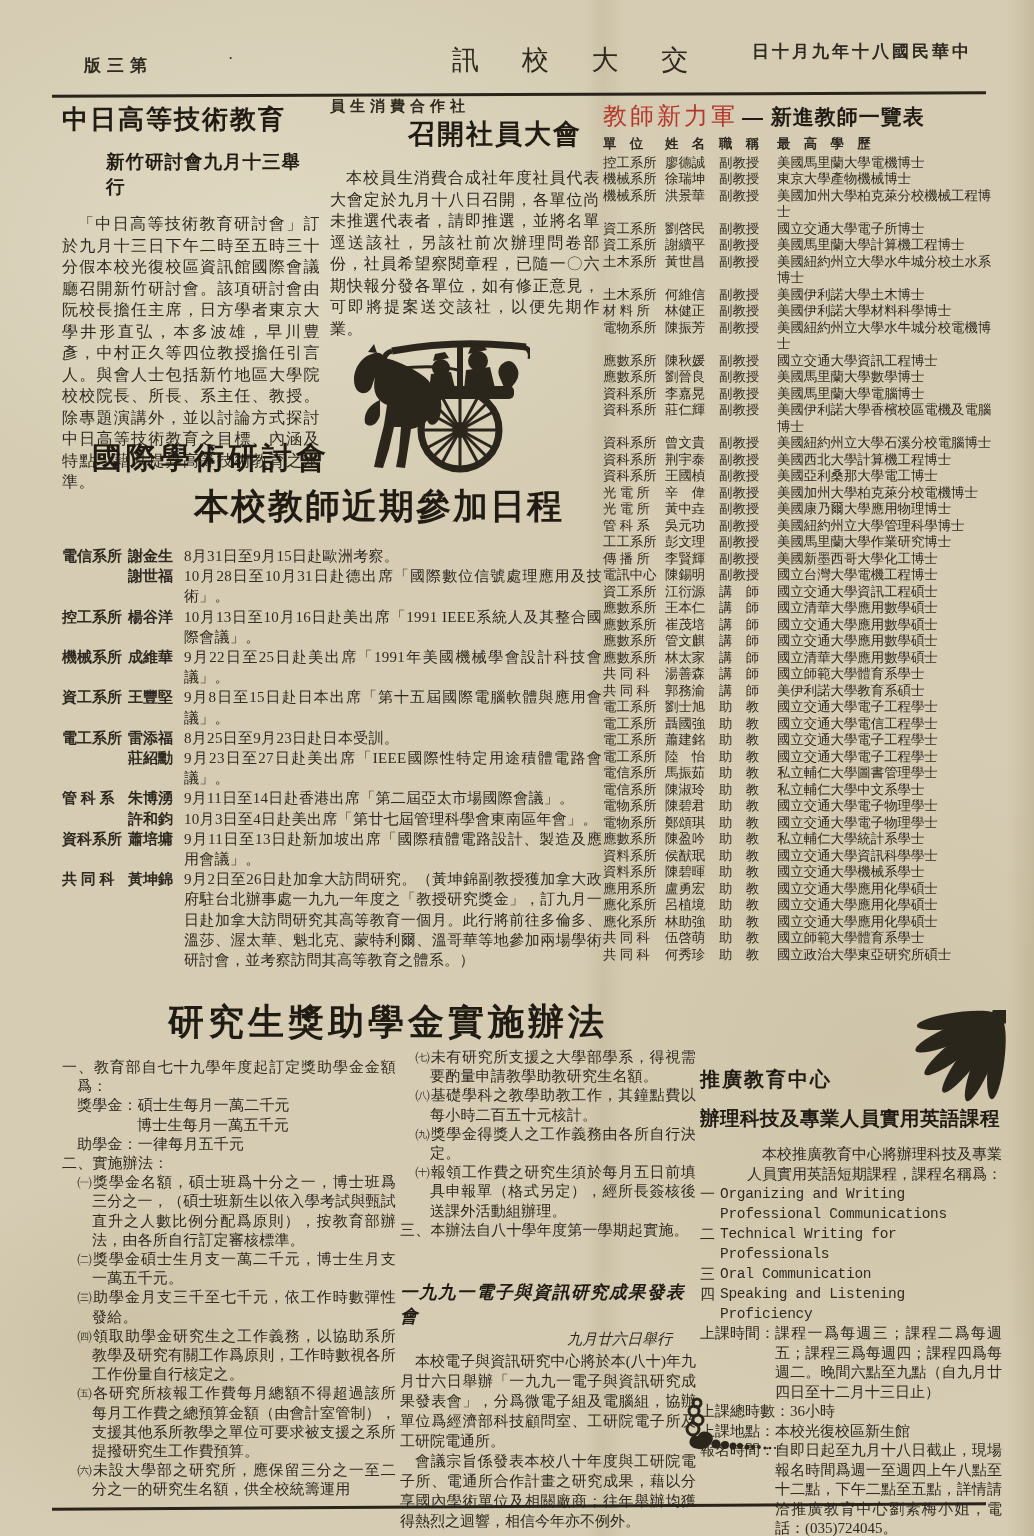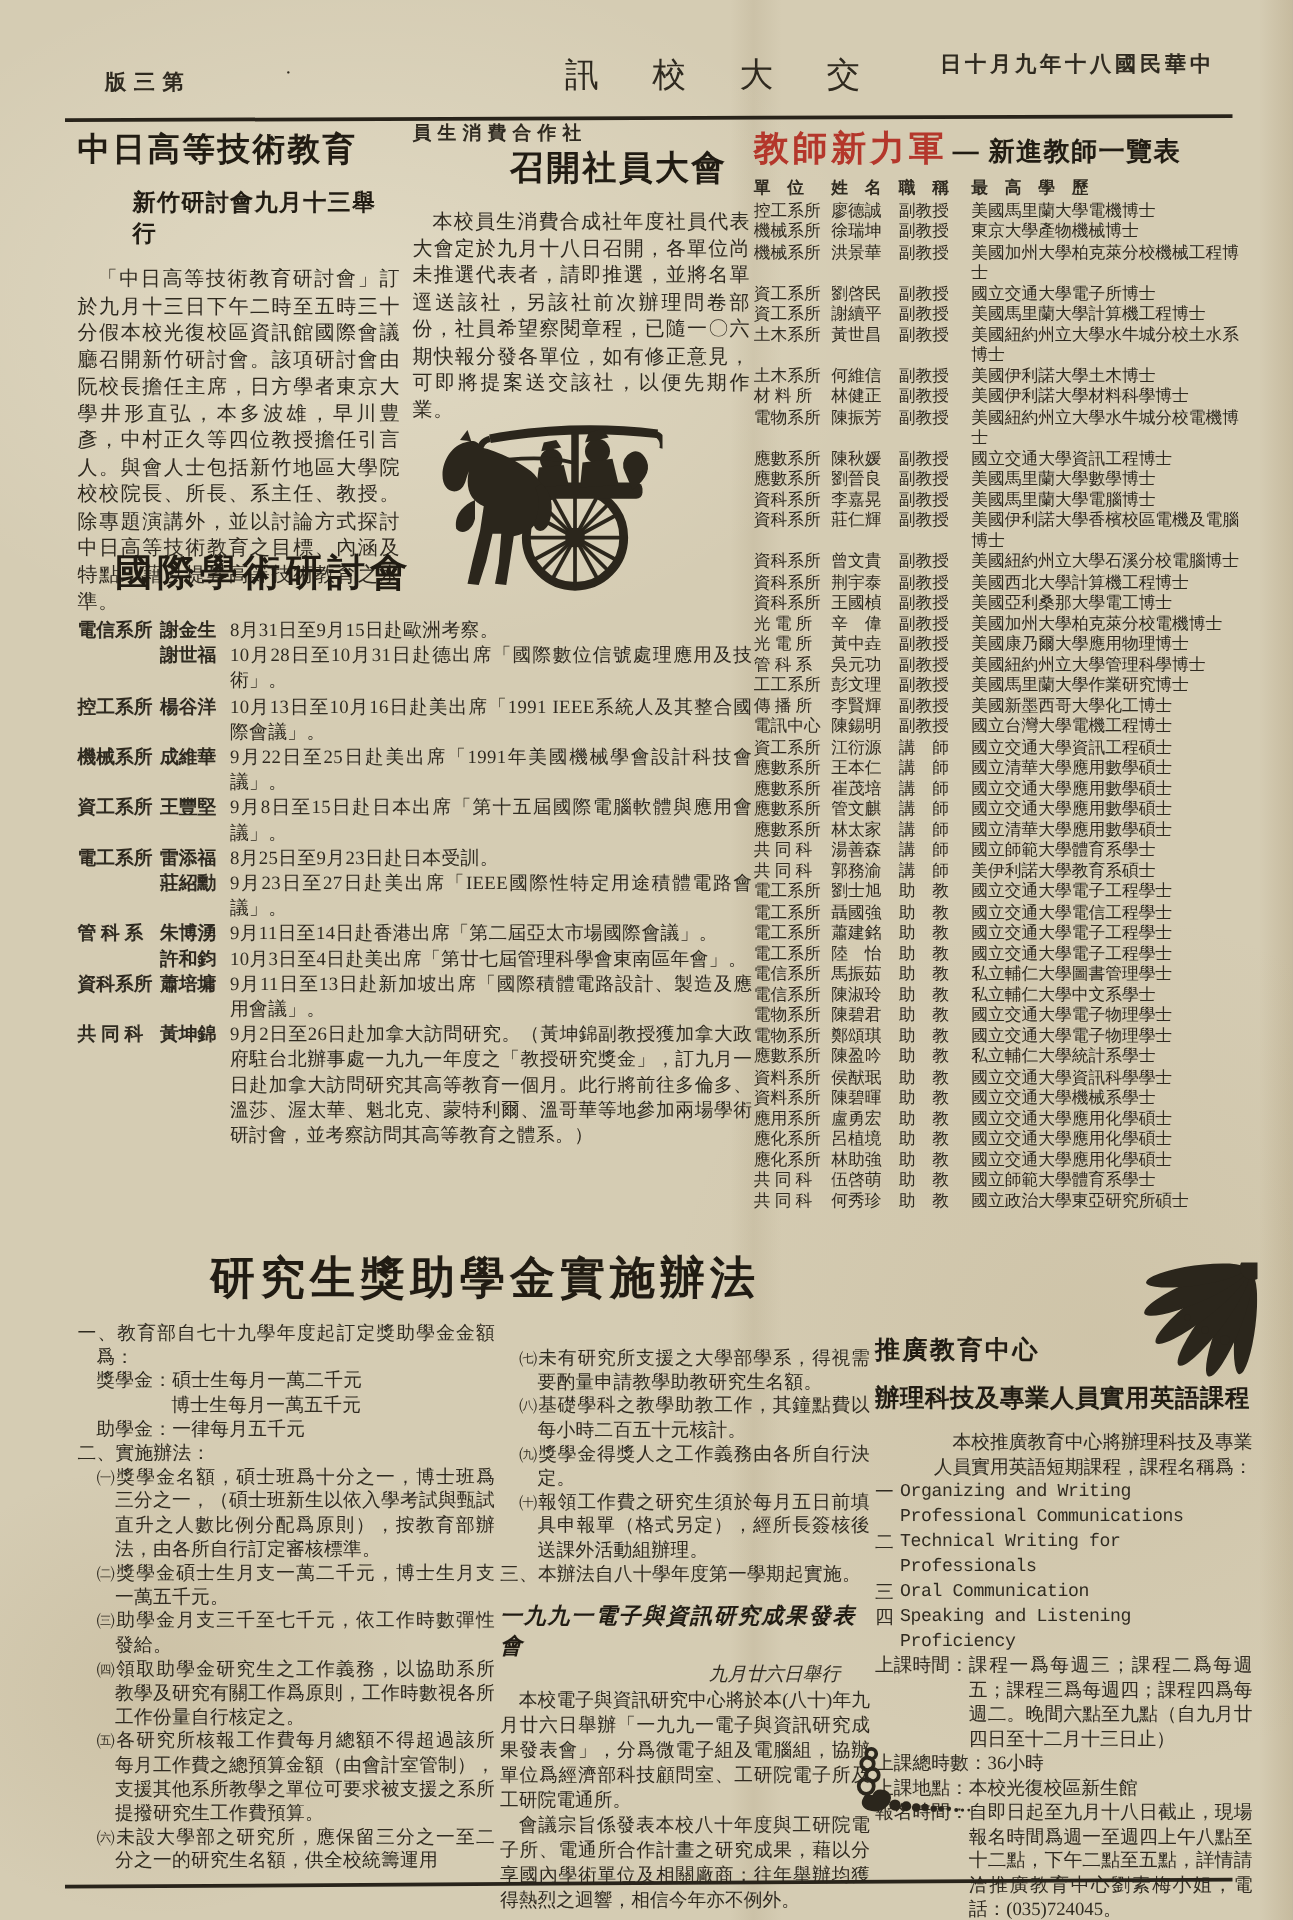--- a/index.html
+++ b/index.html
@@ -45,21 +45,21 @@
 
   
   .art-coop{left:330px;top:97px;width:270px;}
   .coop-kicker{font-size:15px;font-weight:bold;letter-spacing:5px;font-family:"Liberation Sans","DejaVu Sans",sans-serif;}
   .art-coop h1{font-size:27px;letter-spacing:2px;font-weight:900;margin:0 0 0 78px;}
   .art-coop p{margin-top:15px;font-size:16px;line-height:21.5px;text-indent:1em;letter-spacing:.5px;}
   .horse{left:338px;top:330px;}
 
   
   .teachers{left:603px;top:100px;width:399px;}
-  .t-title .red{color:#b4372b;font-size:28px;font-weight:700;letter-spacing:3px;font-family:"Liberation Sans","DejaVu Sans",sans-serif;margin-top:20px;}
+  .t-title .red{color:#b4372b;font-size:24px;font-weight:400;letter-spacing:3px;font-family:"Liberation Sans","DejaVu Sans",sans-serif;margin-top:20px;}
   .t-title .rest{font-size:21px;font-weight:900;letter-spacing:1px;font-family:"Liberation Sans","DejaVu Sans",sans-serif;color:#211c13;}
   .t-table{margin-top:4px;font-size:13.4px;line-height:16.5px;}
   .t-row{display:flex;align-items:flex-start;}
   .t-unit{width:62px;flex:none;}
   .t-name{width:54px;flex:none;}
   .t-job{width:58px;flex:none;}
   .t-deg{flex:1;}
   .t-head{font-weight:bold;margin-bottom:2px;}
 
   
@@ -68,21 +68,21 @@
   .conf h2{font-size:35px;font-weight:900;letter-spacing:2px;margin:4px 0 0 132px;}
   .conf-rows{margin-top:16px;font-size:15px;line-height:20.2px;}
   .c-row{display:flex;align-items:flex-start;}
   .c-dept{width:66px;flex:none;font-weight:600;}
   .c-name{width:56px;flex:none;font-weight:600;}
   .c-text{flex:1;text-align:justify;letter-spacing:.3px;}
 
   
   .sch-title{left:168px;top:998px;font-size:36px;font-weight:900;letter-spacing:4px;}
   .sch-left{left:62px;top:1058px;width:334px;}
-  .sch-right{left:400px;top:1078px;width:296px;}
+  .sch-right{left:400px;top:1048px;width:296px;}
   .sch-line{font-size:15px;line-height:19.2px;text-align:justify;letter-spacing:.2px;}
   .ind0{padding-left:1em;text-indent:-1em;}
   .ind1{margin-left:1em;padding-left:1em;text-indent:-1em;}
   .ind2{margin-left:5em;}
 
   
   .expo{left:400px;top:1280px;width:296px;}
   .expo h1{font-size:17.5px;font-style:italic;font-weight:900;letter-spacing:1.5px;font-family:"Liberation Serif","DejaVu Serif",serif;}
   .expo-date{text-align:right;font-style:italic;font-size:15px;margin:2px 24px 2px 0;}
   .expo p{font-size:15px;line-height:20px;text-indent:1em;text-align:justify;}
@@ -444,20 +444,21 @@
             <span class="t-name">何秀珍</span>
             <span class="t-job">助　教</span>
             <span class="t-deg">國立政治大學東亞研究所碩士</span>
           </div>
         </div>
     </div>
   </section>
 
   <section class="abs conf">
     <h1>國際學術研討會</h1>
+    <h2>本校教師近期參加日程</h2>
     <div class="conf-rows">
 
     <div class="c-row">
           <span class="c-dept">電信系所</span>
           <span class="c-name">謝金生</span>
           <span class="c-text">8月31日至9月15日赴歐洲考察。</span>
         </div>
         <div class="c-row">
           <span class="c-dept"></span>
           <span class="c-name">謝世福</span>

